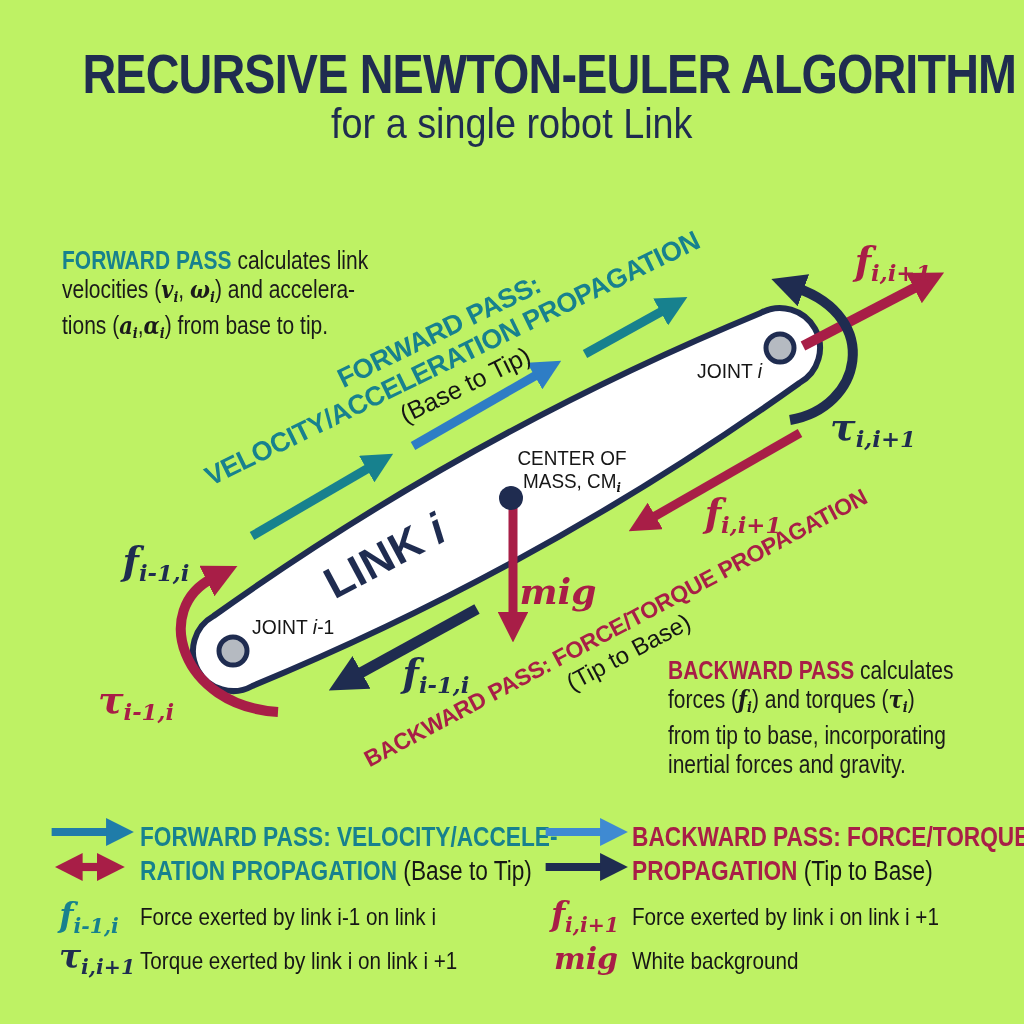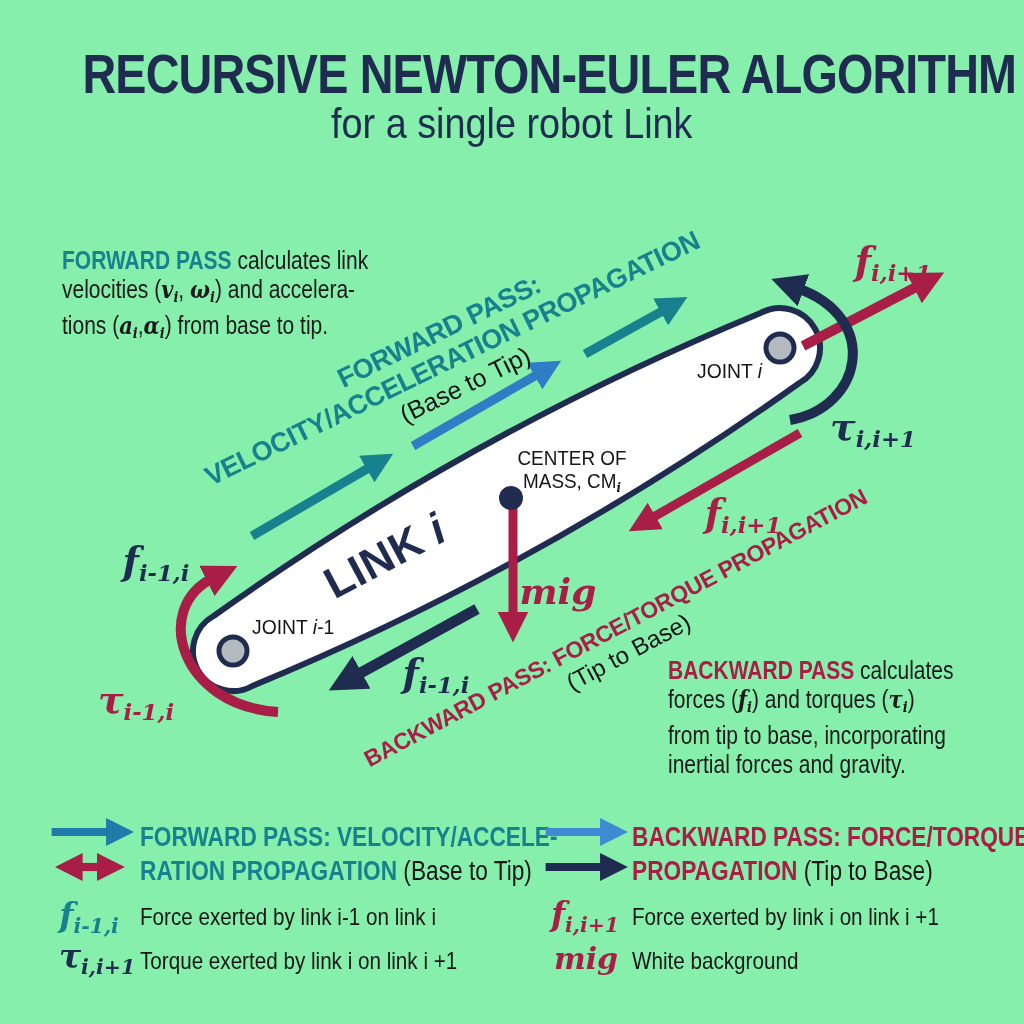--- a/index.html
+++ b/index.html
@@ -1,20 +1,20 @@
 <!DOCTYPE html>
 <html><head>
 <meta charset="utf-8">
 <style>
   :root{
     --navy:#1f2c50; --teal:#17818e; --crimson:#a81e47; --blue:#2e7dc5;
     --ltblue:#3f8ad2; --legteal:#1f7ca9; --ink:#1a1a1a;
   }
   html,body{margin:0;padding:0;background:#fff;}
-  .stage{position:relative;width:1024px;height:1024px;background:#86efac;overflow:hidden;
+  .stage{position:relative;width:1024px;height:1024px;background:#bef264;overflow:hidden;
          font-family:"Liberation Sans","DejaVu Sans",sans-serif;color:var(--ink);}
   .diagram{position:absolute;left:0;top:0;width:1024px;height:1024px;}
   .layer{position:absolute;left:0;top:0;width:1024px;height:1024px;}
 
   .title{position:absolute;left:0;right:0;top:42px;text-align:center;}
   .title-inner{display:inline-block;font-size:55px;font-weight:bold;letter-spacing:-1px;
                color:var(--navy);transform:scaleX(0.85);transform-origin:center;white-space:nowrap;}
   .subtitle{position:absolute;left:0;right:0;top:100px;text-align:center;}
   .subtitle-inner{display:inline-block;font-size:42px;color:var(--navy);
                   transform:scaleX(0.9);transform-origin:center;white-space:nowrap;}

